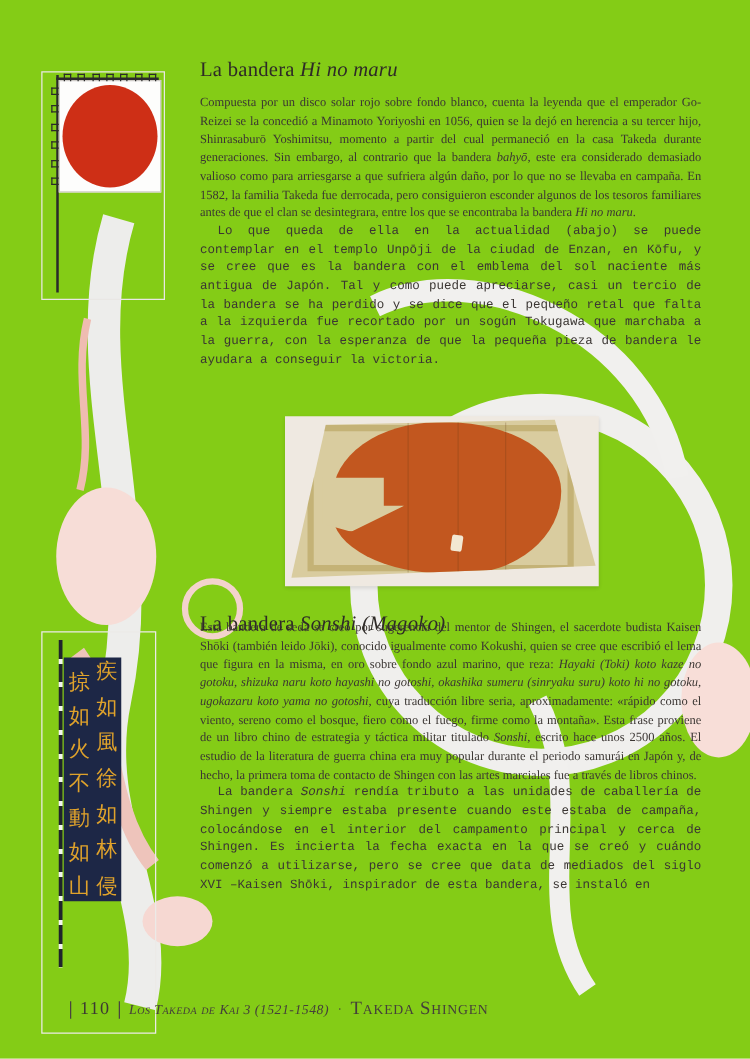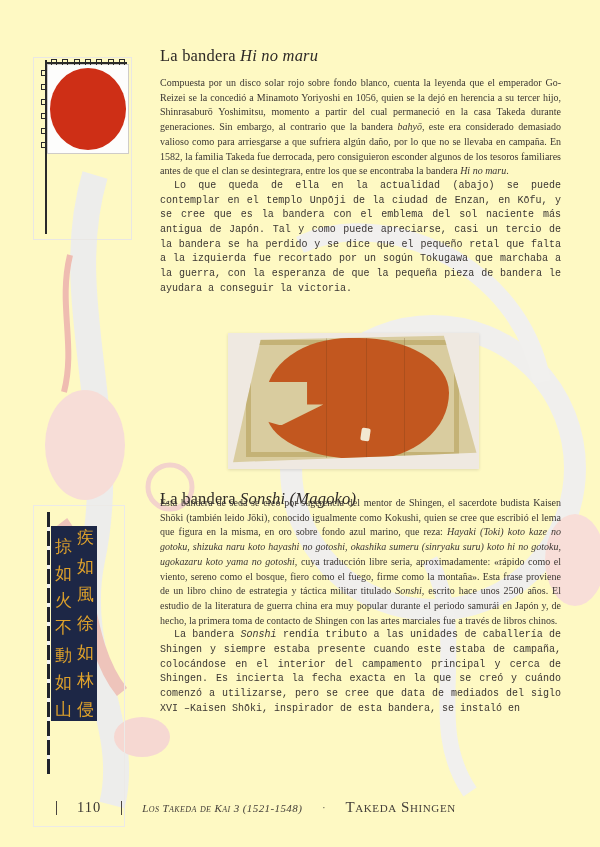--- a/index.html
+++ b/index.html
@@ -1,16 +1,16 @@
 <!DOCTYPE html>
 <html lang="es"><head>
 <meta charset="utf-8">
 <style>
   html,body{margin:0;padding:0;background:#fff;}
-  .page{position:relative;width:600px;height:847px;background:#fef9c3;overflow:hidden;
+  .page{position:relative;width:600px;height:847px;background:#84cc16;overflow:hidden;
         font-family:"Liberation Serif", serif;color:#3b3633;}
   .wm{position:absolute;left:0;top:0;z-index:0;pointer-events:none;}
 
   
   .hino{position:absolute;left:33px;top:57px;width:97px;height:181px;border:1px solid #e9e7e4;z-index:1;}
   .hino .pole{position:absolute;left:11px;top:2px;width:2px;height:174px;background:#2a2a2a;}
   .hino .topbar{position:absolute;left:11px;top:4px;width:82px;height:2px;background:#2a2a2a;}
   .hino .flag{position:absolute;left:13px;top:6px;width:80px;height:88px;background:#fdfdfc;
               border:1px solid #cfccc8;overflow:hidden;}
   .hino .disc{position:absolute;left:2px;top:3px;width:76px;height:82px;border-radius:50%;background:#ce2f16;}
@@ -51,21 +51,21 @@
   .sonshi .pole{position:absolute;left:13px;top:6px;width:3px;height:262px;
       background:repeating-linear-gradient(180deg,#20242c 0 15px,#f3f3f1 15px 19px);}
   .cloth{position:absolute;left:17px;top:20px;width:46px;height:195px;background:#1d2746;}
   .kanji-col{position:absolute;top:3px;bottom:3px;width:21px;display:flex;flex-direction:column;
              justify-content:space-between;align-items:center;color:#dfa22b;
              font-family:"DejaVu Sans",sans-serif;font-size:17px;line-height:1;}
   .kcol-right{right:1px;}
   .kcol-left{left:2px;top:12px;}
 
   
-  .footer{position:absolute;left:56px;top:799px;display:flex;align-items:center;gap:20px;z-index:2;color:#3c3833;}
+  .footer{position:absolute;left:56px;top:799px;display:flex;align-items:center;gap:7px;z-index:2;color:#3c3833;}
   .fbar{width:1px;height:14px;background:#4a453f;}
   .fnum{font-size:14.5px;letter-spacing:1px;}
   .ftitle{font-size:11px;font-style:italic;font-variant:small-caps;letter-spacing:.4px;color:#45403a;}
   .fsep{font-size:9.8px;color:#45403a;}
   .fchap{font-size:15px;font-variant:small-caps;letter-spacing:.6px;color:#45403a;}
 </style>
 </head>
 <body>
 
 <div class="page">

